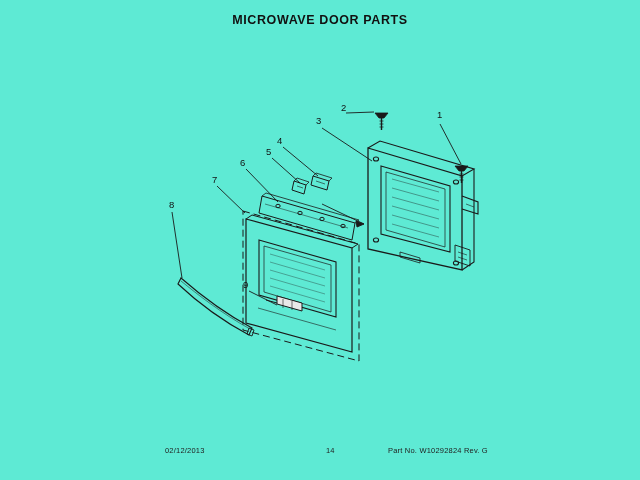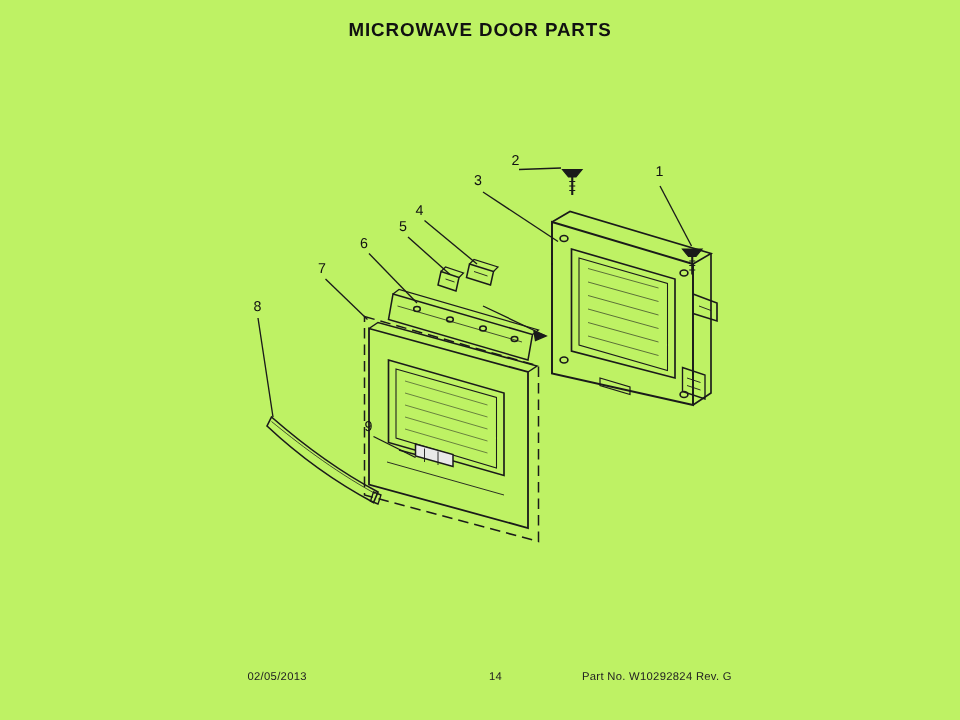--- a/index.html
+++ b/index.html
@@ -4,21 +4,21 @@
 <style>
   html, body {
     margin: 0;
     padding: 0;
     background: #ffffff;
   }
   #page {
     position: relative;
     width: 640px;
     height: 480px;
-    background: #bef264;
+    background: #5eead4;
     font-family: "Liberation Sans", sans-serif;
     overflow: hidden;
   }
   #title {
     position: absolute;
     top: 13px;
     left: 0;
     width: 640px;
     text-align: center;
     font-size: 12.5px;
@@ -192,17 +192,17 @@
   <div class="callout" style="left:437px; top:110px;">1</div>
   <div class="callout" style="left:341px; top:103px;">2</div>
   <div class="callout" style="left:316px; top:116px;">3</div>
   <div class="callout" style="left:277px; top:136px;">4</div>
   <div class="callout" style="left:266px; top:147px;">5</div>
   <div class="callout" style="left:240px; top:158px;">6</div>
   <div class="callout" style="left:212px; top:175px;">7</div>
   <div class="callout" style="left:169px; top:200px;">8</div>
   <div class="callout" style="left:243px; top:280px;">9</div>
 
-  <div class="footer-item" id="footer-date">02/05/2013</div>
+  <div class="footer-item" id="footer-date">02/12/2013</div>
   <div class="footer-item" id="footer-page">14</div>
   <div class="footer-item" id="footer-part">Part No. W10292824  Rev. G</div>
 
 </div>
 
 </body></html>

